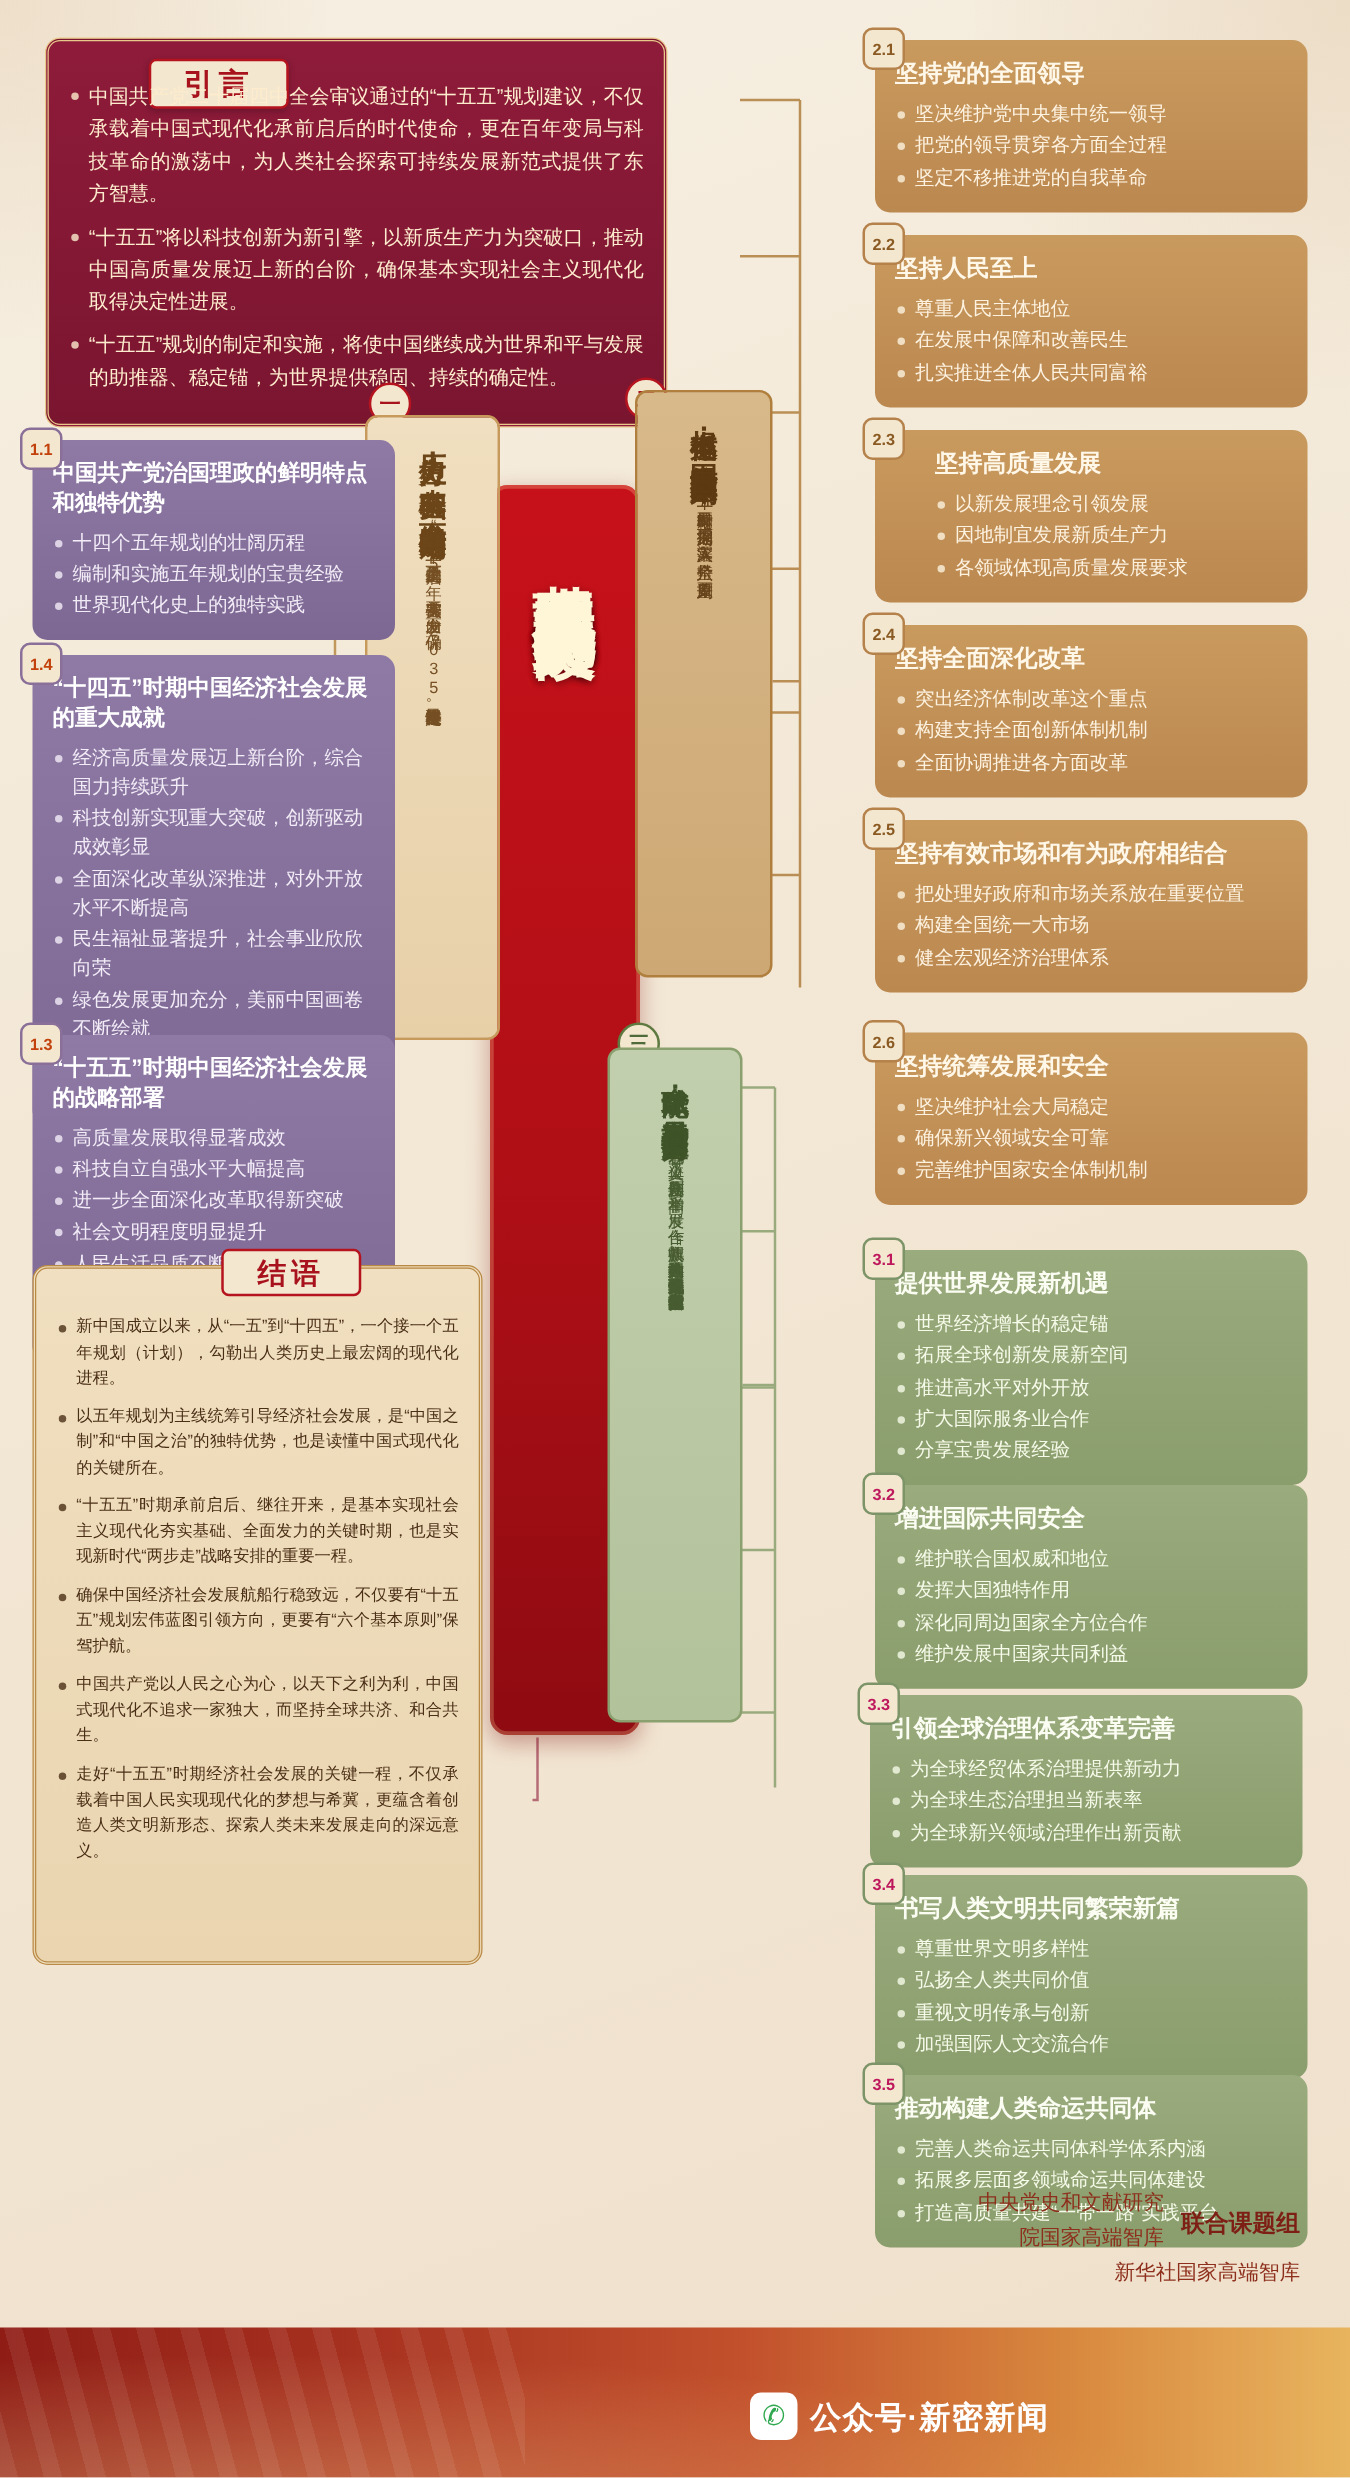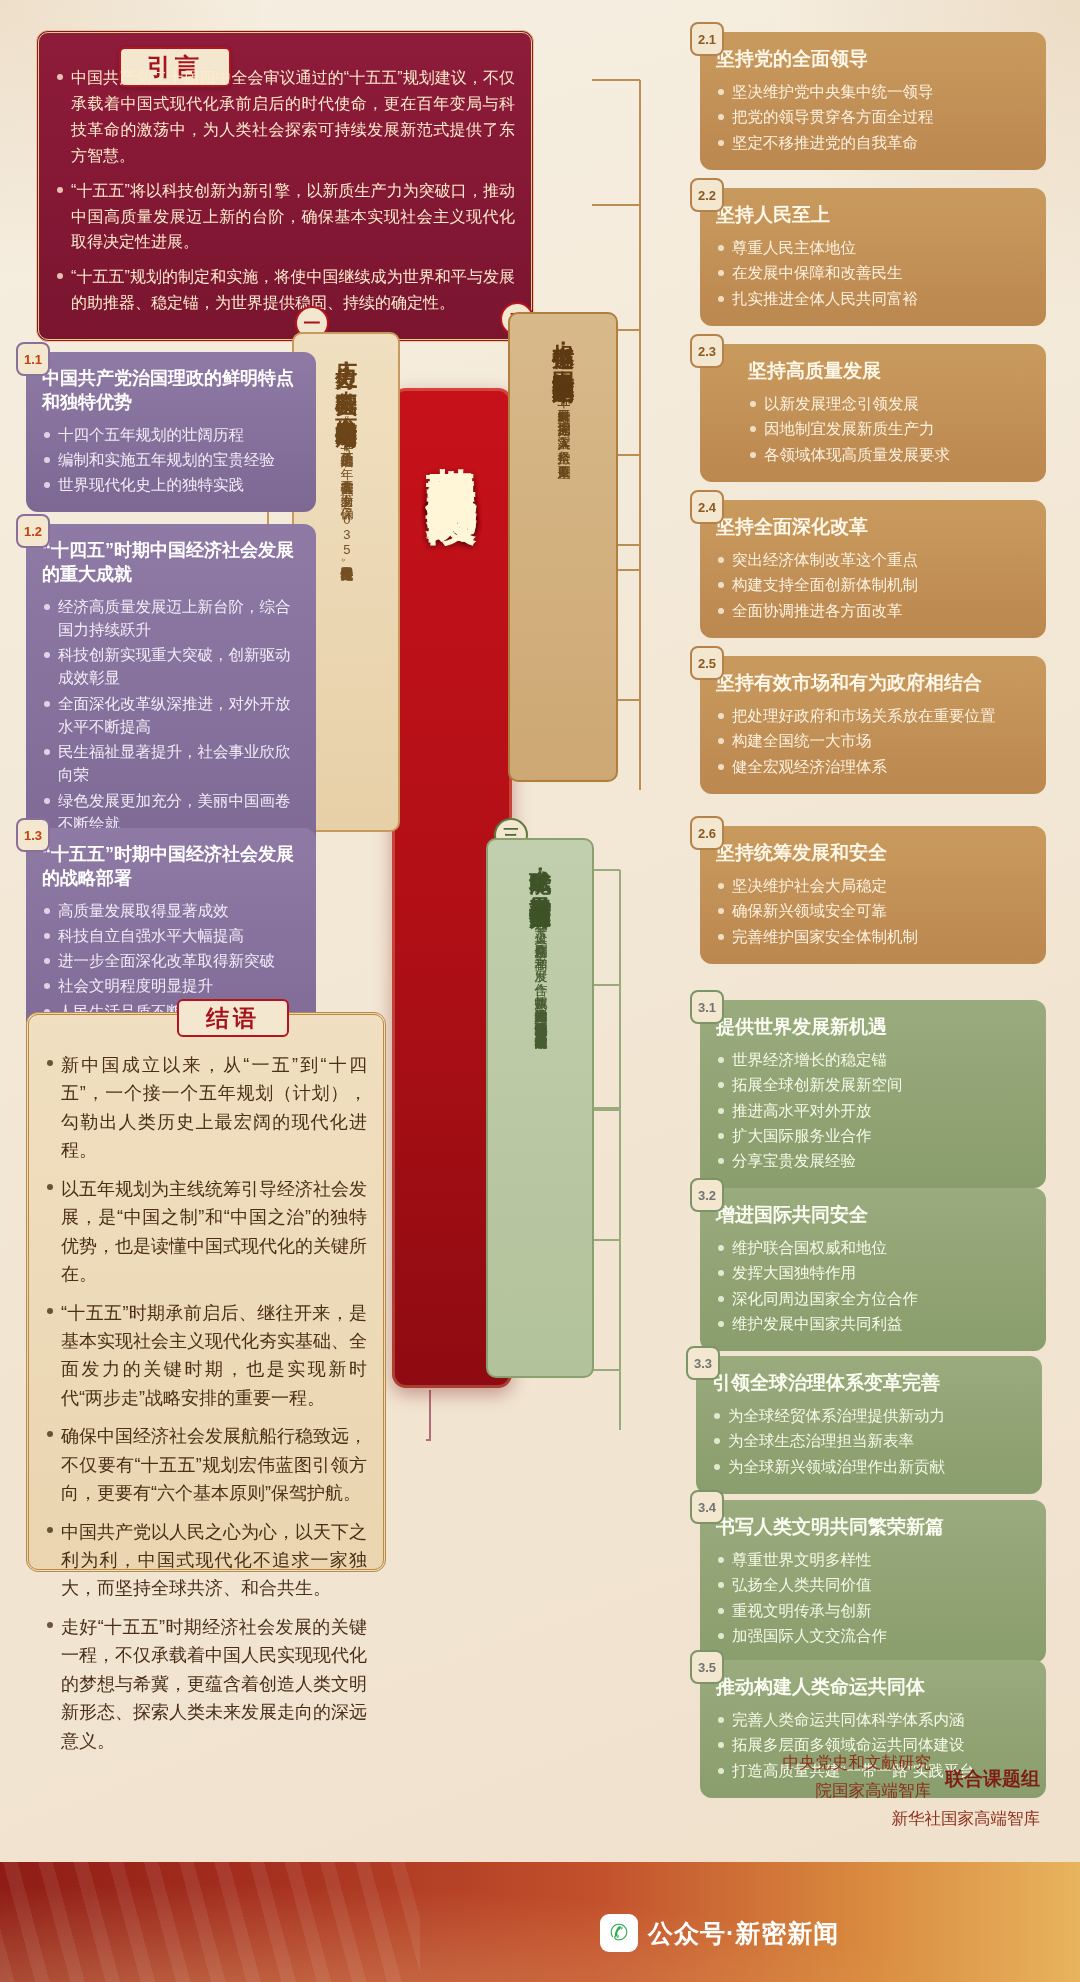--- a/index.html
+++ b/index.html
@@ -74,33 +74,33 @@
     background: linear-gradient(180deg,#f0dfc0 0%,#ead5b0 100%);
     border:3px double #b98a46; color:#4a2f17;
   }
   .concl-badge {
     position:absolute; left:148px; top:-16px; width:112px; height:38px;
     background:#f3e7cf; border:2px solid #b5141f; border-radius:6px;
     display:flex; align-items:center; justify-content:center;
     color:#a8121c; font-weight:bold; font-size:23px; letter-spacing:4px;
   }
   .concl ul { margin-top:22px; }
-  .concl li { font-size:18px; line-height:1.58; margin:10px 0; text-align:justify; }
+  .concl li { font-size:13px; line-height:1.58; margin:10px 0; text-align:justify; }
 
   
   .lcard { background:linear-gradient(180deg,#8f7aa6 0%,#7d6894 100%); color:#fff; border-radius:12px; }
   .lcard h4 { color:#fff; font-size:18px; line-height:1.35; }
   .lcard li { color:#f2ecf7; }
   .num-badge {
     position:absolute; left:-10px; top:-10px; width:34px; height:34px; border-radius:8px;
     background:#f3e7cf; border:2px solid #8a7099; color:#c2410c;
     font-size:13px; font-weight:bold; display:flex; align-items:center; justify-content:center;
   }
   .num-badge.brown { border-color:#b5824b; color:#8a5a22; }
-  .num-badge.green { border-color:#7c9468; color:#737373; }
+  .num-badge.green { border-color:#7c9468; color:#be185d; }
 
   
   .rcard { background:linear-gradient(180deg,#c99a5e 0%,#bb8850 100%); color:#fff; border-radius:12px; }
   .rcard h4 { color:#fff7e8; font-size:19px; }
   .rcard li { color:#fdf2e0; }
 
   
   .gcard { background:linear-gradient(180deg,#9aab7d 0%,#8a9d6c 100%); color:#fff; border-radius:12px; }
   .gcard h4 { color:#fbfdf3; font-size:19px; }
   .gcard li { color:#f6fae9; }
@@ -219,21 +219,21 @@
   <div class="num-badge">1.1</div>
   <h4>中国共产党治国理政的鲜明特点和独特优势</h4>
   <ul>
     <li>十四个五年规划的壮阔历程</li>
     <li>编制和实施五年规划的宝贵经验</li>
     <li>世界现代化史上的独特实践</li>
   </ul>
 </div>
 
 <div class="panel lcard" style="left:26px; top:524px; width:290px;">
-  <div class="num-badge">1.2</div>
+  <div class="num-badge">1.4</div>
   <h4>“十四五”时期中国经济社会发展的重大成就</h4>
   <ul>
     <li>经济高质量发展迈上新台阶，综合国力持续跃升</li>
     <li>科技创新实现重大突破，创新驱动成效彰显</li>
     <li>全面深化改革纵深推进，对外开放水平不断提高</li>
     <li>民生福祉显著提升，社会事业欣欣向荣</li>
     <li>绿色发展更加充分，美丽中国画卷不断绘就</li>
     <li>国家安全更加稳固，风险防线不断筑牢</li>
   </ul>
 </div>

